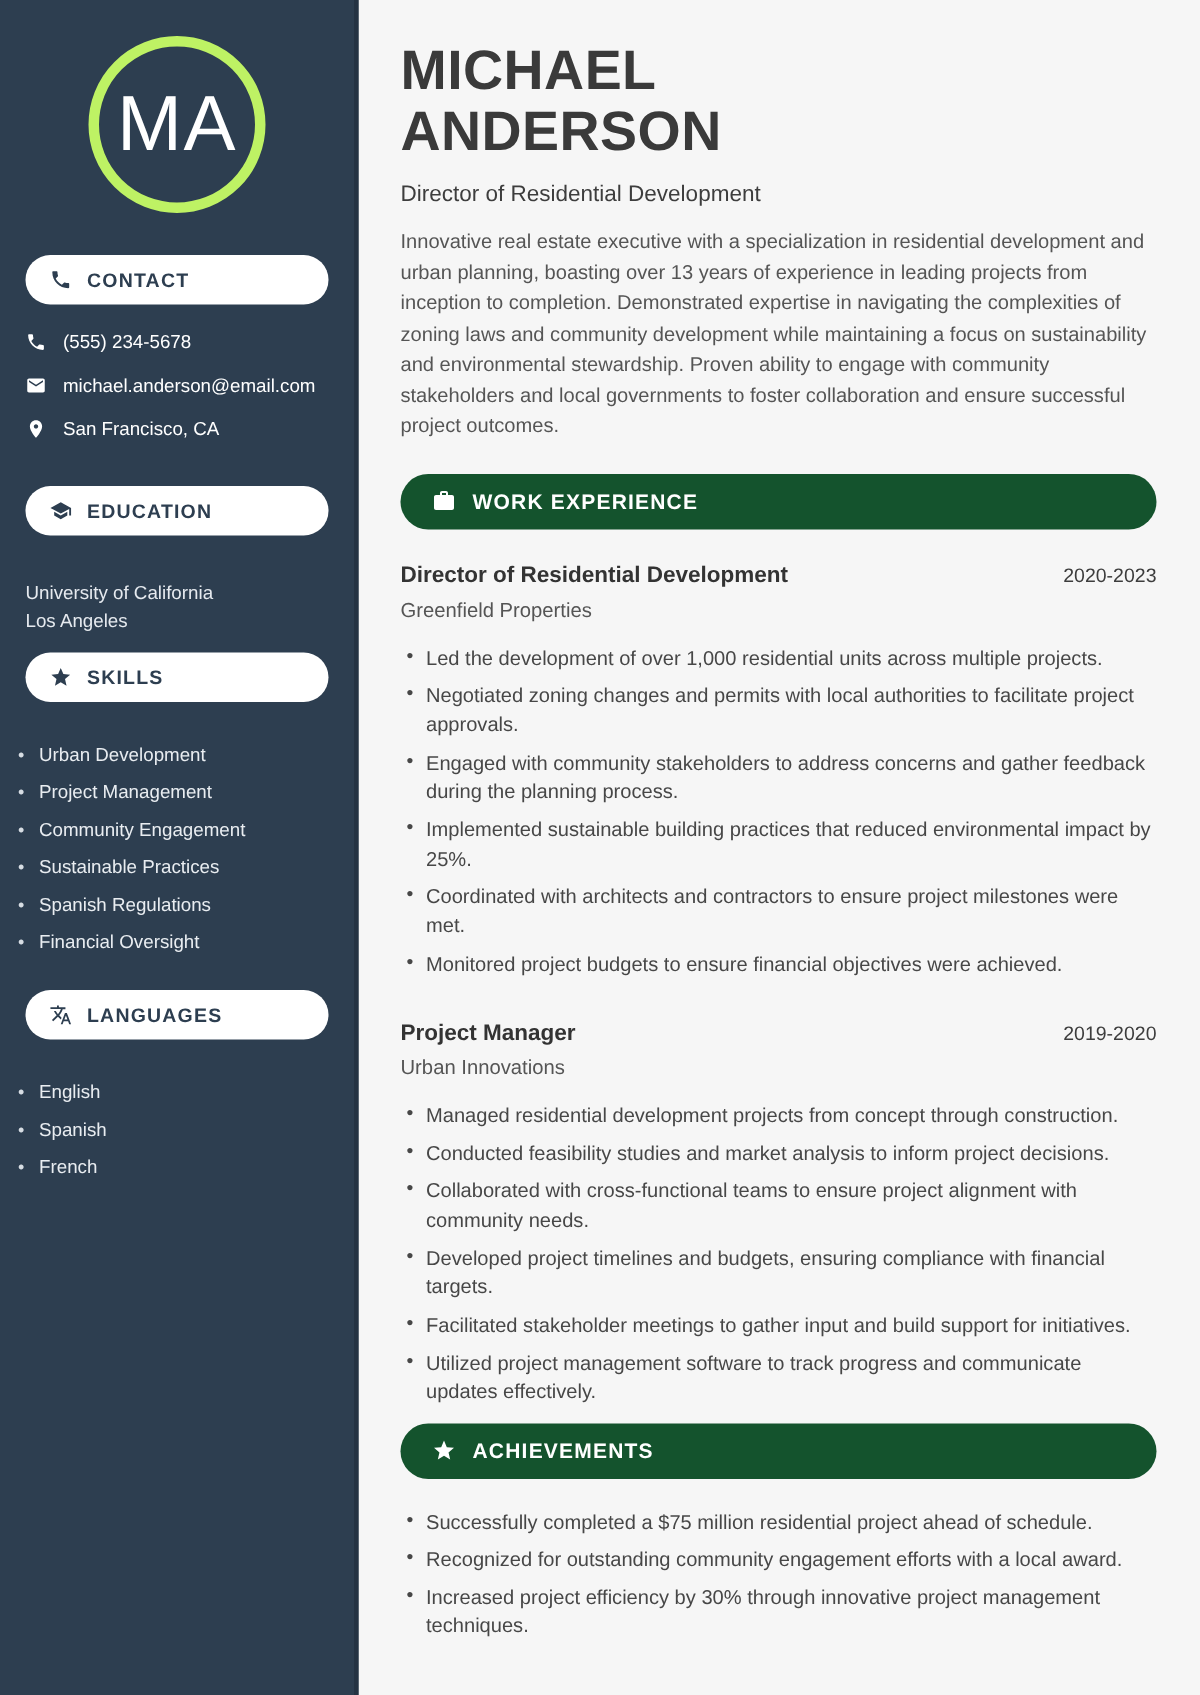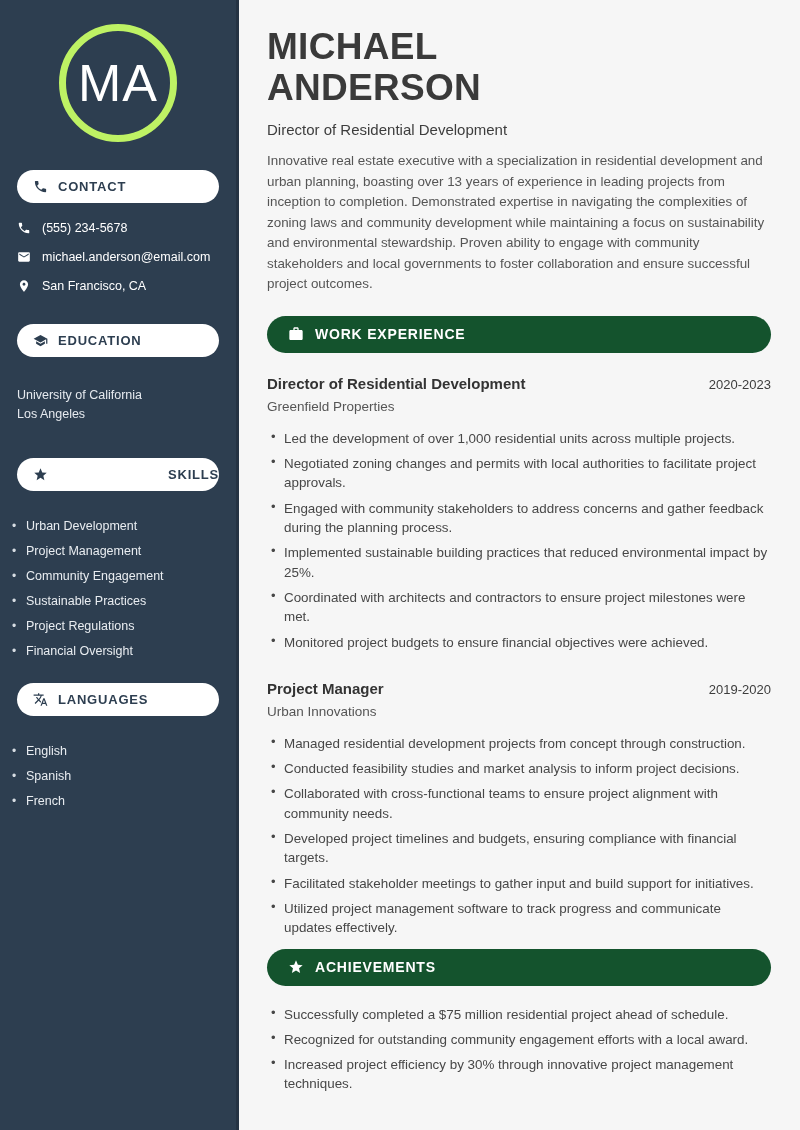--- a/index.html
+++ b/index.html
@@ -40,21 +40,21 @@
     gap: 10px;
     padding-left: 16px;
     color: #2d3e50;
     font-weight: 700;
     font-size: 13px;
     letter-spacing: 0.8px;
   }
   .side-pill svg { width: 15px; height: 15px; fill: #2d3e50; flex: 0 0 auto; }
   .pill-contact   { margin-top: 28px; }
   .pill-education { margin-top: 31px; }
-  .pill-skills    { margin-top: 33px; justify-content: space-between; }
+  .pill-skills    { margin-top: 10px; }
   .pill-languages { margin-top: 25px; }
 
   .contact-list { padding: 3px 17px 0 17px; }
   .contact-item {
     display: flex; align-items: flex-start; gap: 11px;
     margin-top: 15px;
     font-size: 12.5px;
     color: #ffffff;
   }
   .contact-item svg { width: 14px; height: 14px; fill: #ffffff; flex: 0 0 auto; margin-top: 0px; }
@@ -196,21 +196,21 @@
     <svg viewBox="0 0 24 24">
         <path d="M12 17.27L18.18 21l-1.64-7.03L22 9.24l-7.19-.61L12 2 9.19 8.63 2 9.24l5.46 4.73L5.82 21z"></path>
       </svg>
     <span>SKILLS</span>
   </div>
   <ul class="side-list">
     <li>Urban Development</li>
     <li>Project Management</li>
     <li>Community Engagement</li>
     <li>Sustainable Practices</li>
-    <li>Project Regulations</li>
+    <li>Spanish Regulations</li>
     <li>Financial Oversight</li>
   </ul>
 
   <div class="side-pill pill-languages">
     <svg viewBox="0 0 24 24">
         <path d="M12.87 15.07l-2.54-2.51.03-.03c1.74-1.94 2.98-4.17 3.71-6.53H17V4h-7V2H8v2H1v1.99h11.17C11.5 7.92 10.44 9.75 9 11.35 8.07 10.32 7.3 9.19 6.69 8h-2c.73 1.63 1.73 3.17 2.98 4.56l-5.09 5.02L4 19l5-5 3.11 3.11.76-2.04zM18.5 10h-2L12 22h2l1.12-3h4.75L21 22h2l-4.5-12zm-2.62 7l1.62-4.33L19.12 17h-3.24z"></path>
       </svg>
     <span>LANGUAGES</span>
   </div>
   <ul class="side-list">

